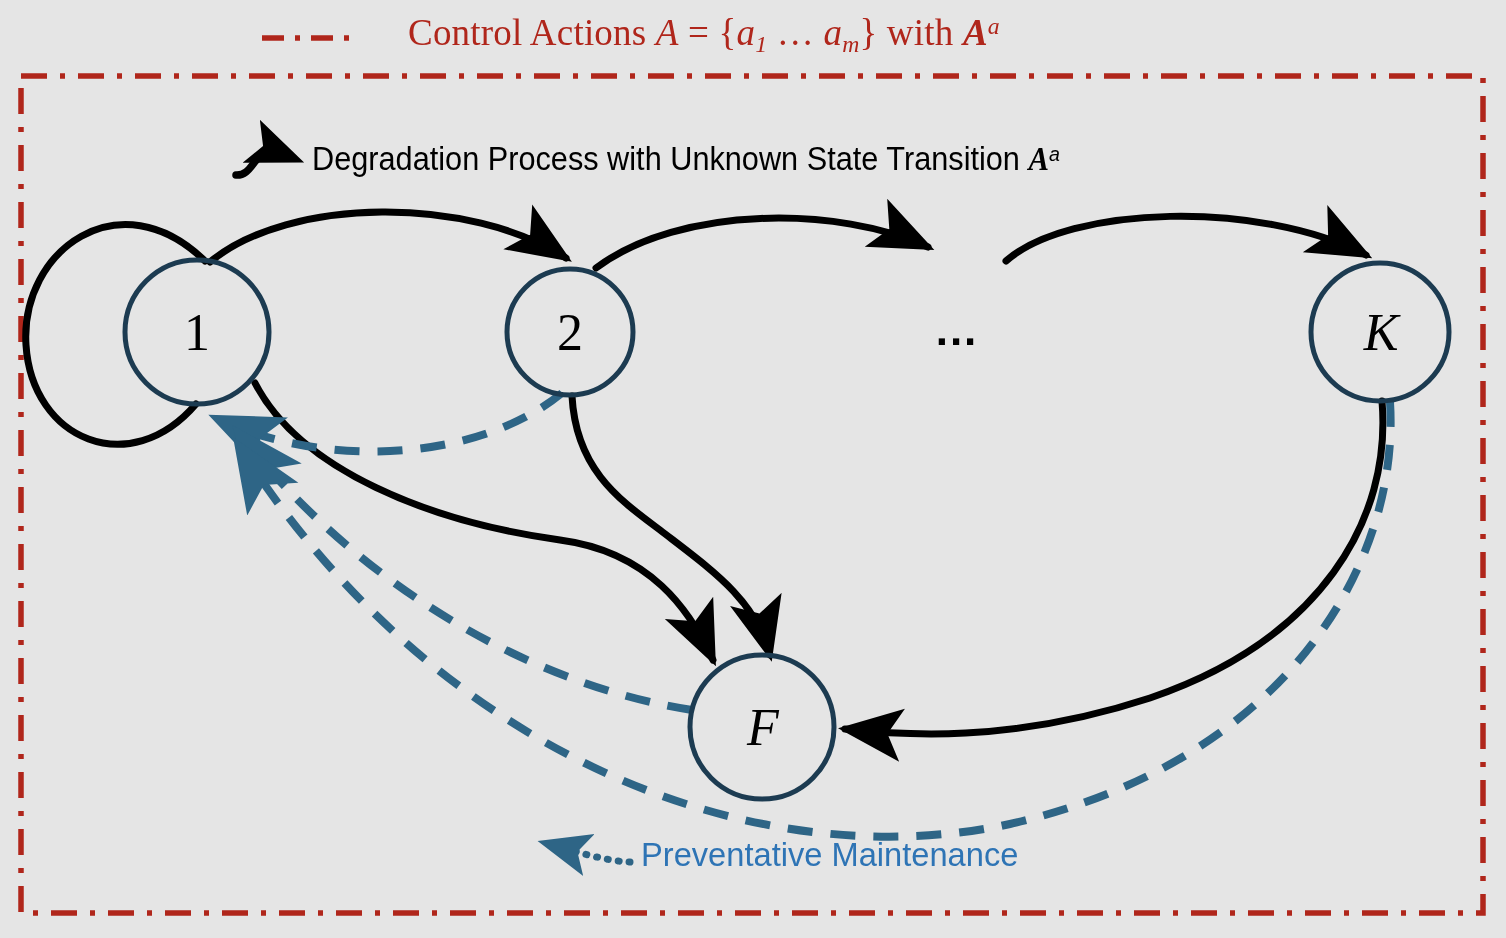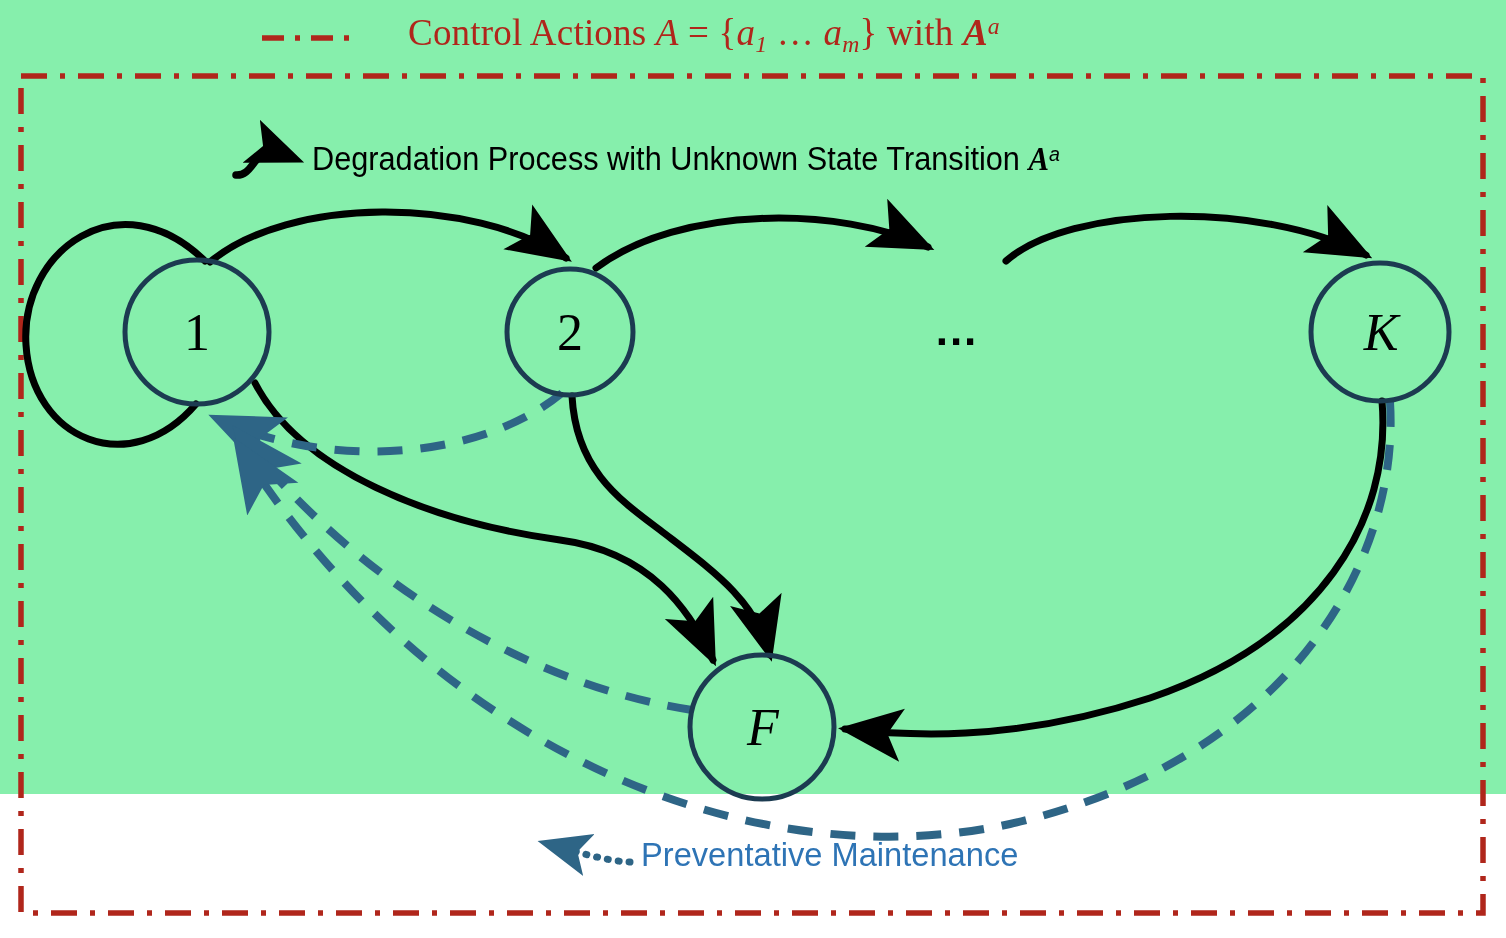--- a/index.html
+++ b/index.html
@@ -9,22 +9,22 @@
   }
   body {
     width: 1506px;
     height: 938px;
     font-family: "Liberation Sans", sans-serif;
     overflow: hidden;
   }
   #stage {
     position: relative;
     width: 1506px;
-    height: 794px;
-    background: #86efac;
+    height: 938px;
+    background: #e5e5e5;
   }
   #diagram {
     position: absolute;
     left: 0;
     top: 0;
     width: 1506px;
     height: 938px;
   }
   .txt {
     position: absolute;

